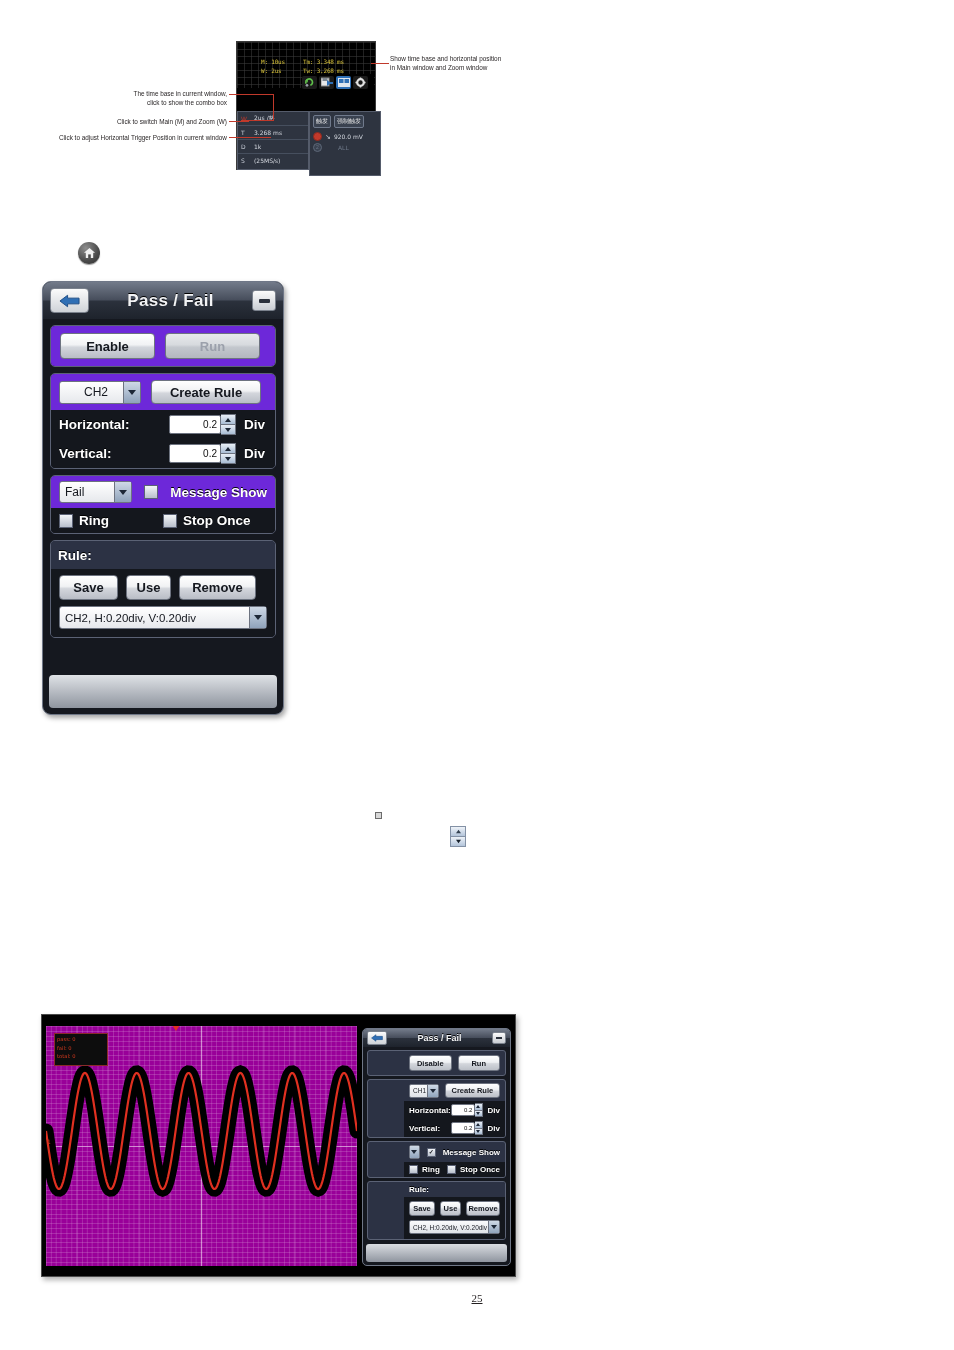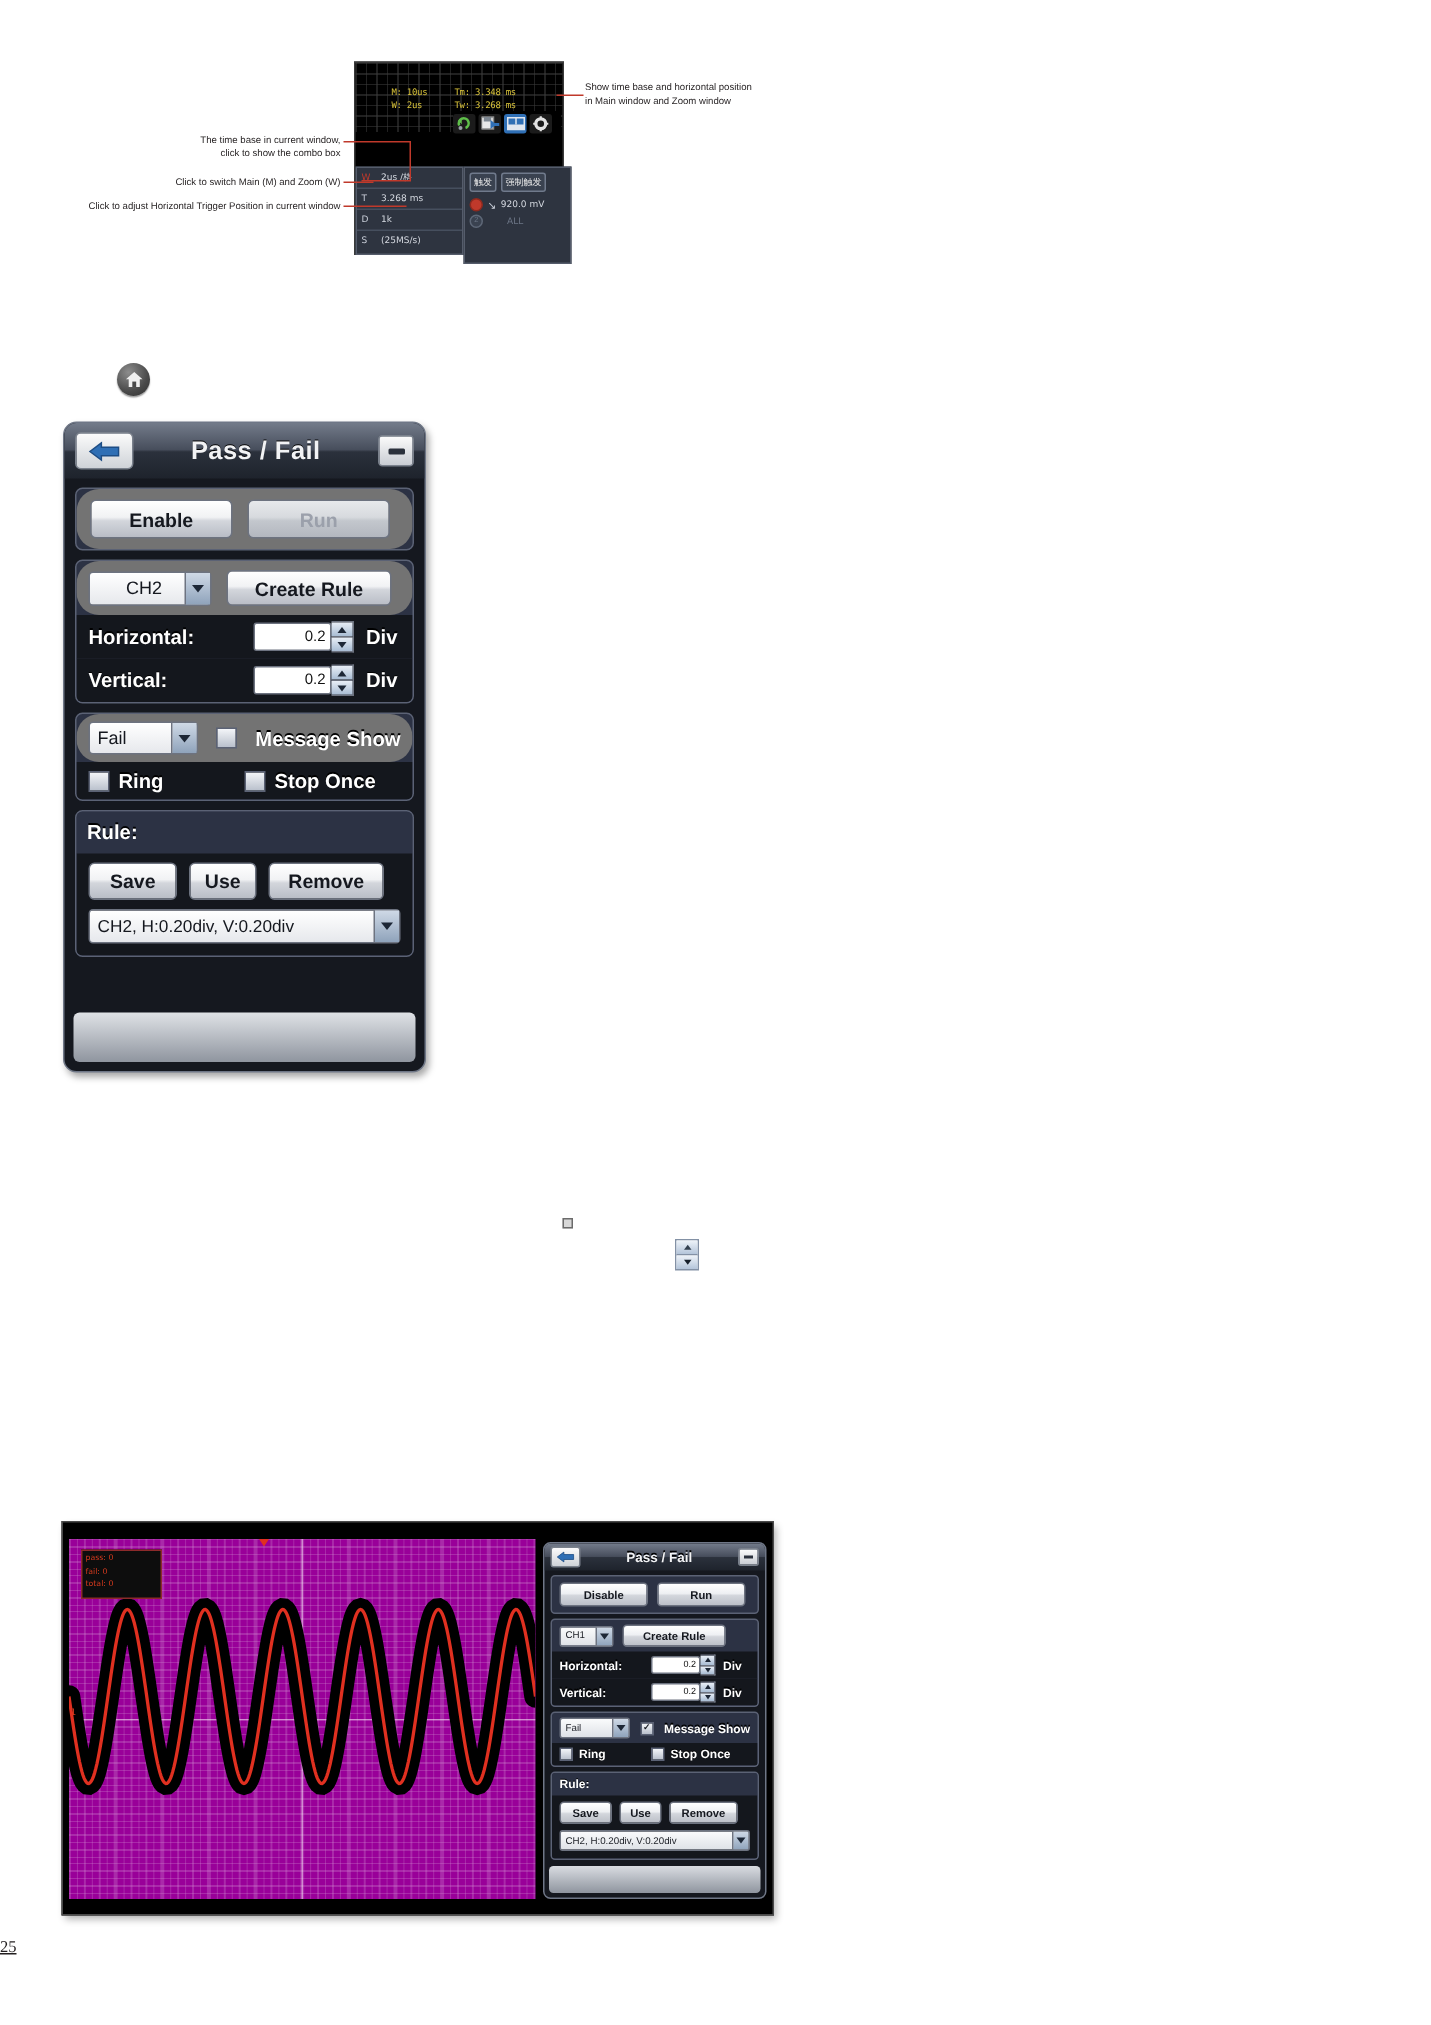--- a/index.html
+++ b/index.html
@@ -161,21 +161,21 @@
     border-radius: 5px;
     background: #2c3244;
     overflow: hidden;
   }
   .grp-row {
     display: flex; align-items: center;
     padding: 5px 6px;
     gap: 8px;
   }
   .grp-row.dark { background: #14171d; }
-  .grp-row.mid  { background: #737373; border-radius: 15px; }
+  .grp-row.mid  { background: #6d28d9; }
 
   .btn3d {
     background: linear-gradient(to bottom,#ffffff 0%, #f1f2f4 45%, #d3d6dc 55%, #b9bdc6 100%);
     border: 1px solid #6d7380;
     border-radius: 4px;
     color: #15181f;
     font-weight: bold;
     text-align: center;
     display: flex; align-items: center; justify-content: center;
     font-size: 13px;
@@ -359,20 +359,21 @@
     border: 1px solid #7a818c;
     display:flex; align-items:center; justify-content:center;
   }
   .smin i { width:6px;height:2px;background:#2b313c; display:block; }
   .sgrp {
     margin: 3px 4px;
     border: 1px solid #5b6275;
     border-radius: 3px;
     background: #2c3244;
     overflow: hidden;
+    padding-left: 36px;
   }
   .srow { display:flex; align-items:center; padding: 3px 4px; gap: 5px; }
   .srow.dark { background:#14171d; }
   .sbtn {
     background: linear-gradient(to bottom,#ffffff 0%, #eef0f3 45%, #d3d6dc 55%, #bcc0c8 100%);
     border: 1px solid #6d7380;
     border-radius: 3px;
     color: #15181f; font-weight: bold;
     font-size: 7.5px;
     display:flex; align-items:center; justify-content:center;
@@ -436,20 +437,21 @@
     border-radius: 3px;
   }
   .dfooter {
     position:absolute; left:6px; right:6px; bottom:6px; height: 33px;
     background: linear-gradient(to bottom,#dfe2e6,#8f959f);
     border-radius: 4px;
   }
 
   #page-num {
     left: 0; top: 1292px; width: 954px;
+    text-align: center;
     font-size: 11px; color: #231f20;
     font-family: "Liberation Serif", serif;
     text-decoration: underline;
   }
 </style>
 </head>
 <body>
 
 <div class="abs" id="fig-top">
 

